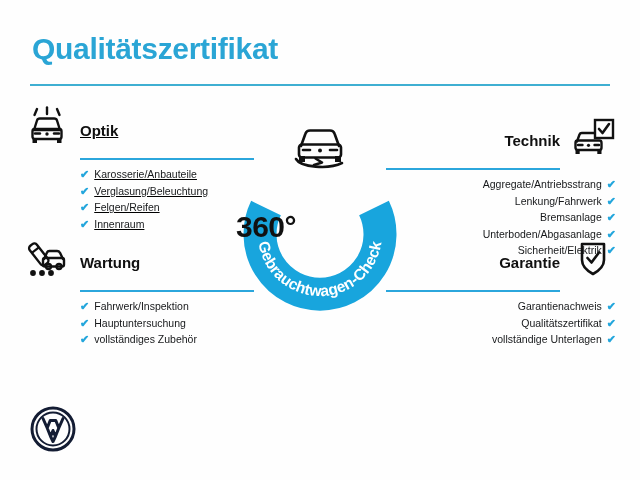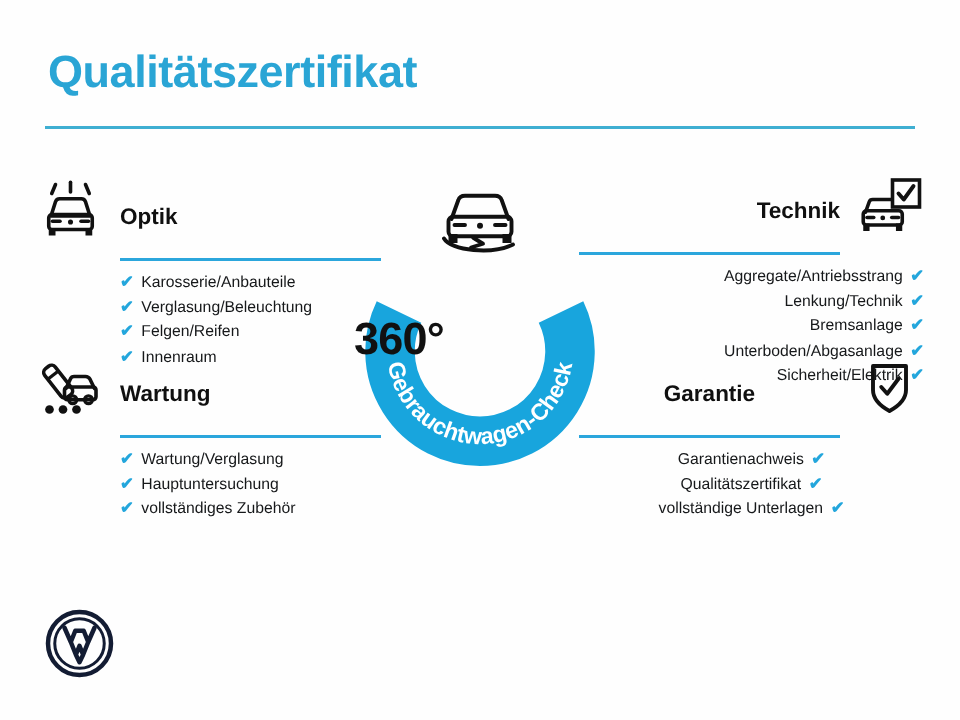--- a/index.html
+++ b/index.html
@@ -154,21 +154,21 @@
   }
 </style>
 </head>
 <body>
 
 <div id="page">
 
   <div id="page-title">Qualitätszertifikat</div>
   <div id="header-rule"></div>
 
-  <div class="section left" style="top:136px;">
+  <div class="section left" style="top:122px;text-decoration:underline;">
     <div class="sec-head">
       <span class="sec-icon">
         <svg viewBox="0 0 46 40" width="46" height="40">
           <g fill="none" stroke="#111" stroke-width="2.4" stroke-linecap="round">
             <line x1="13" y1="3" x2="10.5" y2="9"></line>
             <line x1="23" y1="1.5" x2="23" y2="8"></line>
             <line x1="33" y1="3" x2="35.5" y2="9"></line>
           </g>
           <path d="M10 24 L13 14.5 Q13.6 12.5 15.8 12.5 L30.2 12.5 Q32.4 12.5 33 14.5 L36 24 Z" fill="none" stroke="#111" stroke-width="2.4" stroke-linejoin="round"></path>
           <rect x="8.5" y="23" width="29" height="10" rx="2.2" fill="none" stroke="#111" stroke-width="2.4"></rect>
@@ -203,21 +203,21 @@
           <circle cx="18.5" cy="29.3" r="1.6" fill="#111"></circle>
           <line x1="8" y1="29" x2="12.5" y2="29" stroke="#111" stroke-width="2.4" stroke-linecap="round"></line>
           <line x1="24.5" y1="29" x2="29" y2="29" stroke="#111" stroke-width="2.4" stroke-linecap="round"></line>
         </svg>
       </span>
       <div class="sec-title">Technik</div>
       <div class="sec-rule"></div>
     </div>
     <ul class="checklist">
       <li><span>Aggregate/Antriebsstrang</span><span class="chk">✔</span></li>
-      <li><span>Lenkung/Technik</span><span class="chk">✔</span></li>
+      <li><span>Lenkung/Fahrwerk</span><span class="chk">✔</span></li>
       <li><span>Bremsanlage</span><span class="chk">✔</span></li>
       <li><span>Unterboden/Abgasanlage</span><span class="chk">✔</span></li>
       <li><span>Sicherheit/Elektrik</span><span class="chk">✔</span></li>
     </ul>
   </div>
 
   <div class="section left" style="top:254px;">
     <div class="sec-head">
       <span class="sec-icon">
         <svg viewBox="0 0 46 40" width="46" height="40">
@@ -231,27 +231,27 @@
           <circle cx="35" cy="28.5" r="2.6" fill="none" stroke="#111" stroke-width="2.2"></circle>
           <circle cx="9" cy="35" r="2.9" fill="#111"></circle>
           <circle cx="18" cy="35" r="2.9" fill="#111"></circle>
           <circle cx="27" cy="35" r="2.9" fill="#111"></circle>
         </svg>
       </span>
       <div class="sec-title">Wartung</div>
       <div class="sec-rule"></div>
     </div>
     <ul class="checklist">
-      <li><span class="chk">✔</span><span>Wartung/Verglasung</span></li>
+      <li><span class="chk">✔</span><span>Fahrwerk/Inspektion</span></li>
       <li><span class="chk">✔</span><span>Hauptuntersuchung</span></li>
       <li><span class="chk">✔</span><span>vollständiges Zubehör</span></li>
     </ul>
   </div>
 
-  <div class="section right" style="top:254px;text-align:center;">
+  <div class="section right" style="top:254px;">
     <div class="sec-head">
       <span class="sec-icon">
         <svg viewBox="0 0 46 40" width="46" height="40">
           <path d="M12 6 L34 6 L34 22 Q34 30 23 36 Q12 30 12 22 Z" fill="none" stroke="#111" stroke-width="2.6" stroke-linejoin="round"></path>
           <path d="M17.5 20 L21.5 24.5 L29 14.5" fill="none" stroke="#111" stroke-width="2.6" stroke-linecap="round" stroke-linejoin="round"></path>
         </svg>
       </span>
       <div class="sec-title">Garantie</div>
       <div class="sec-rule"></div>
     </div>

